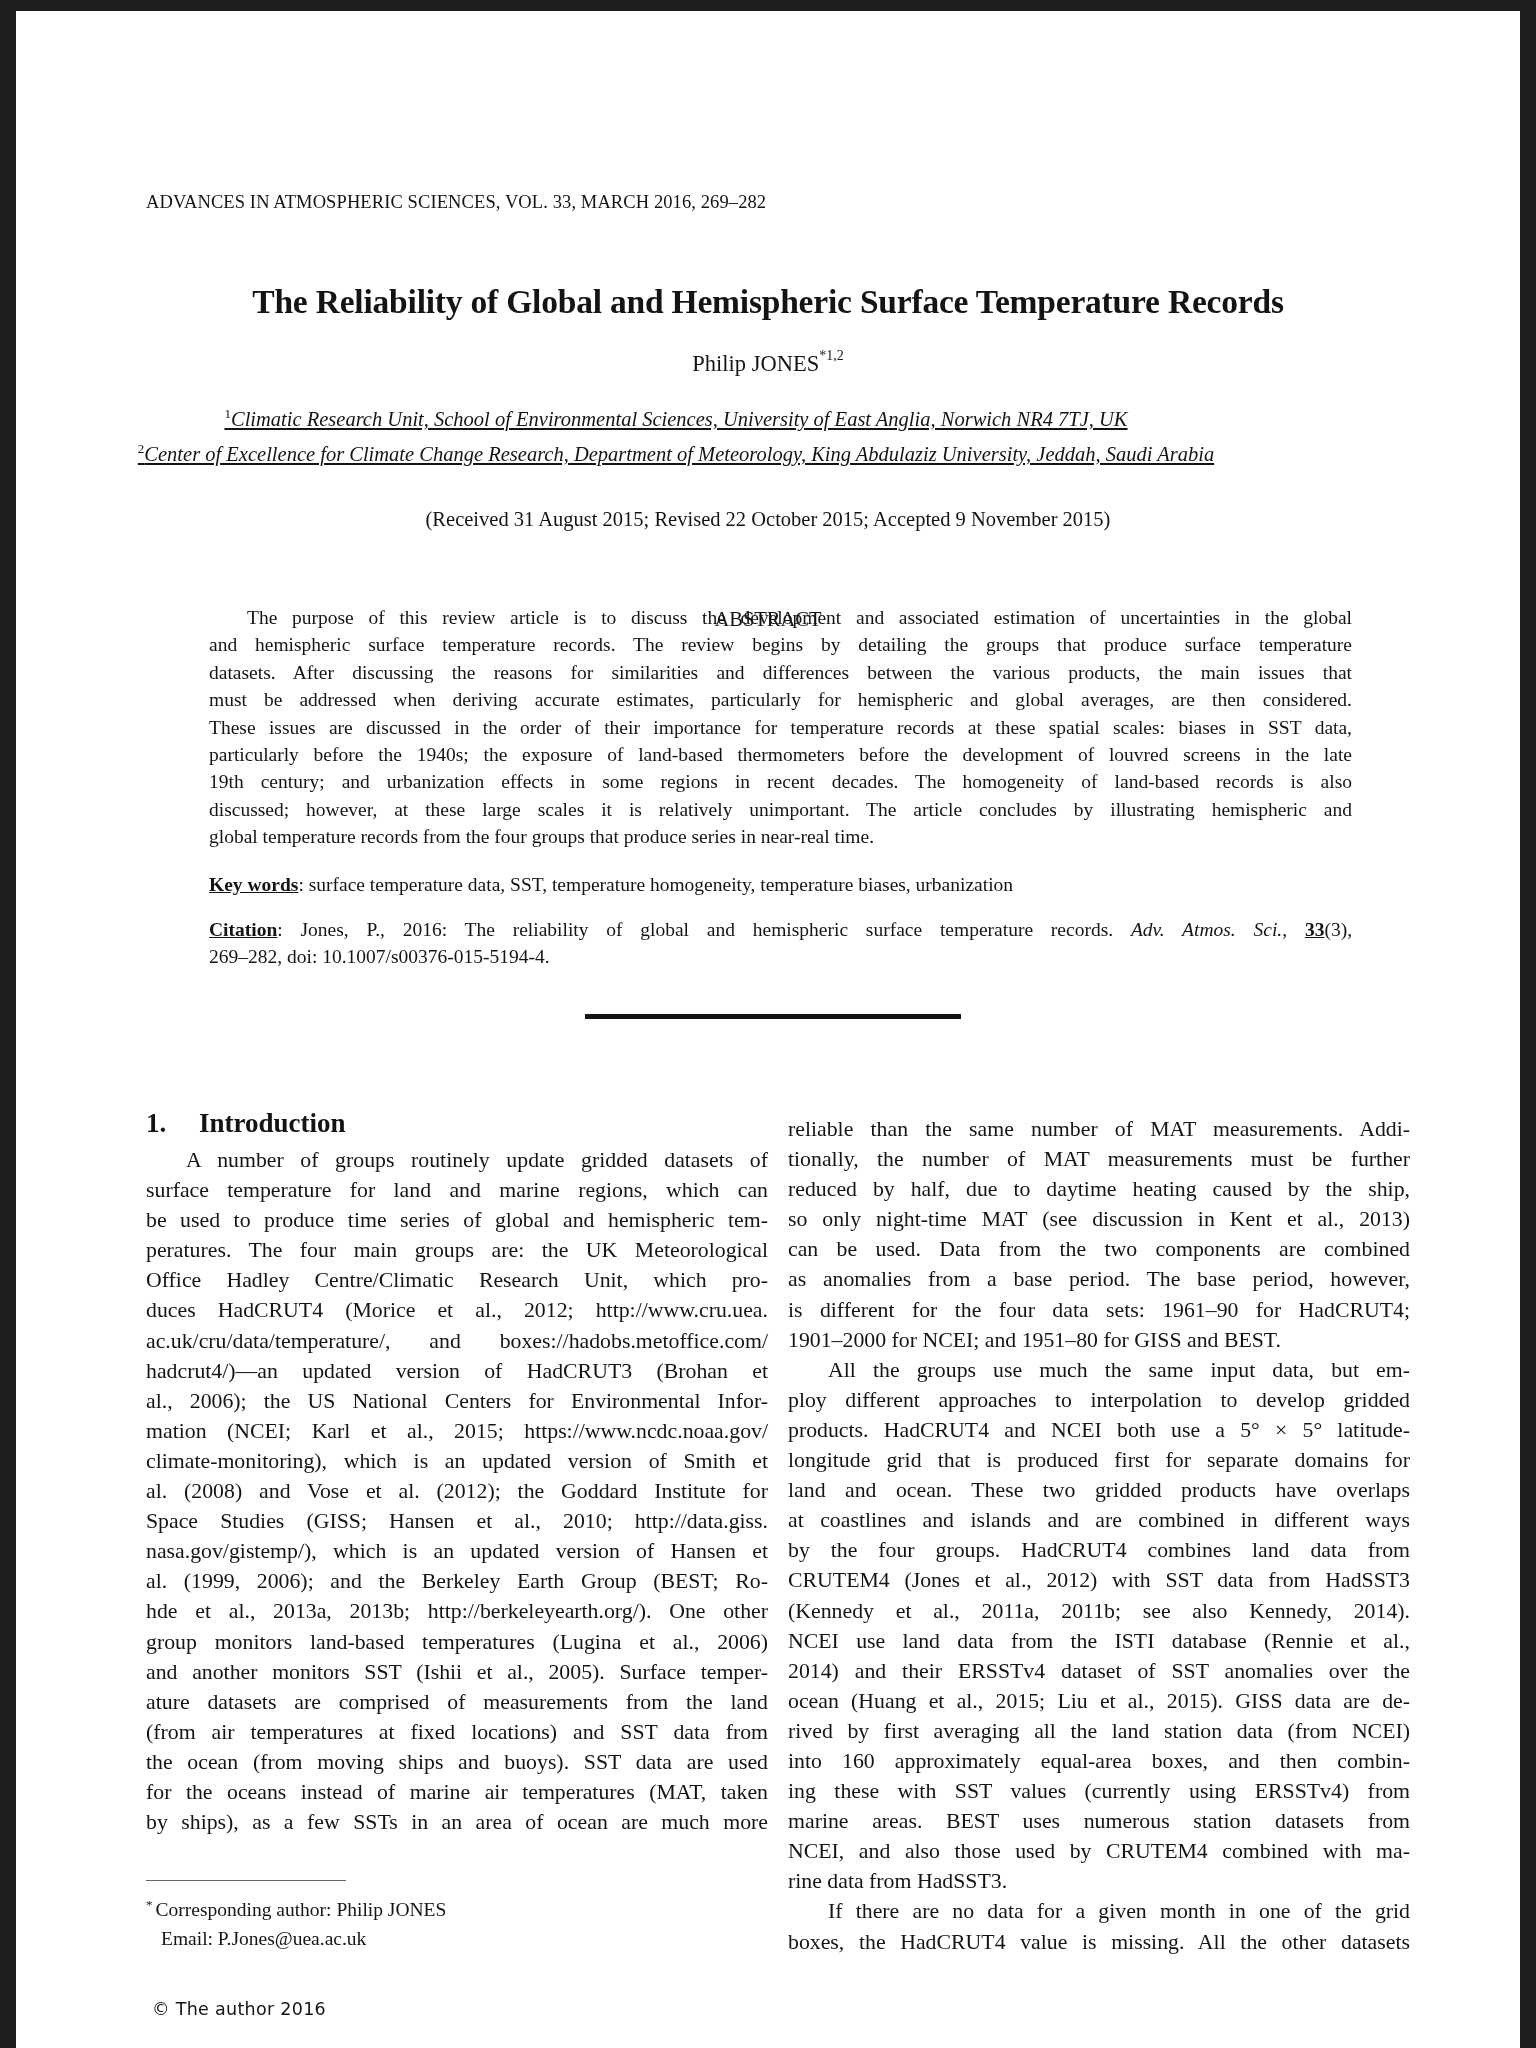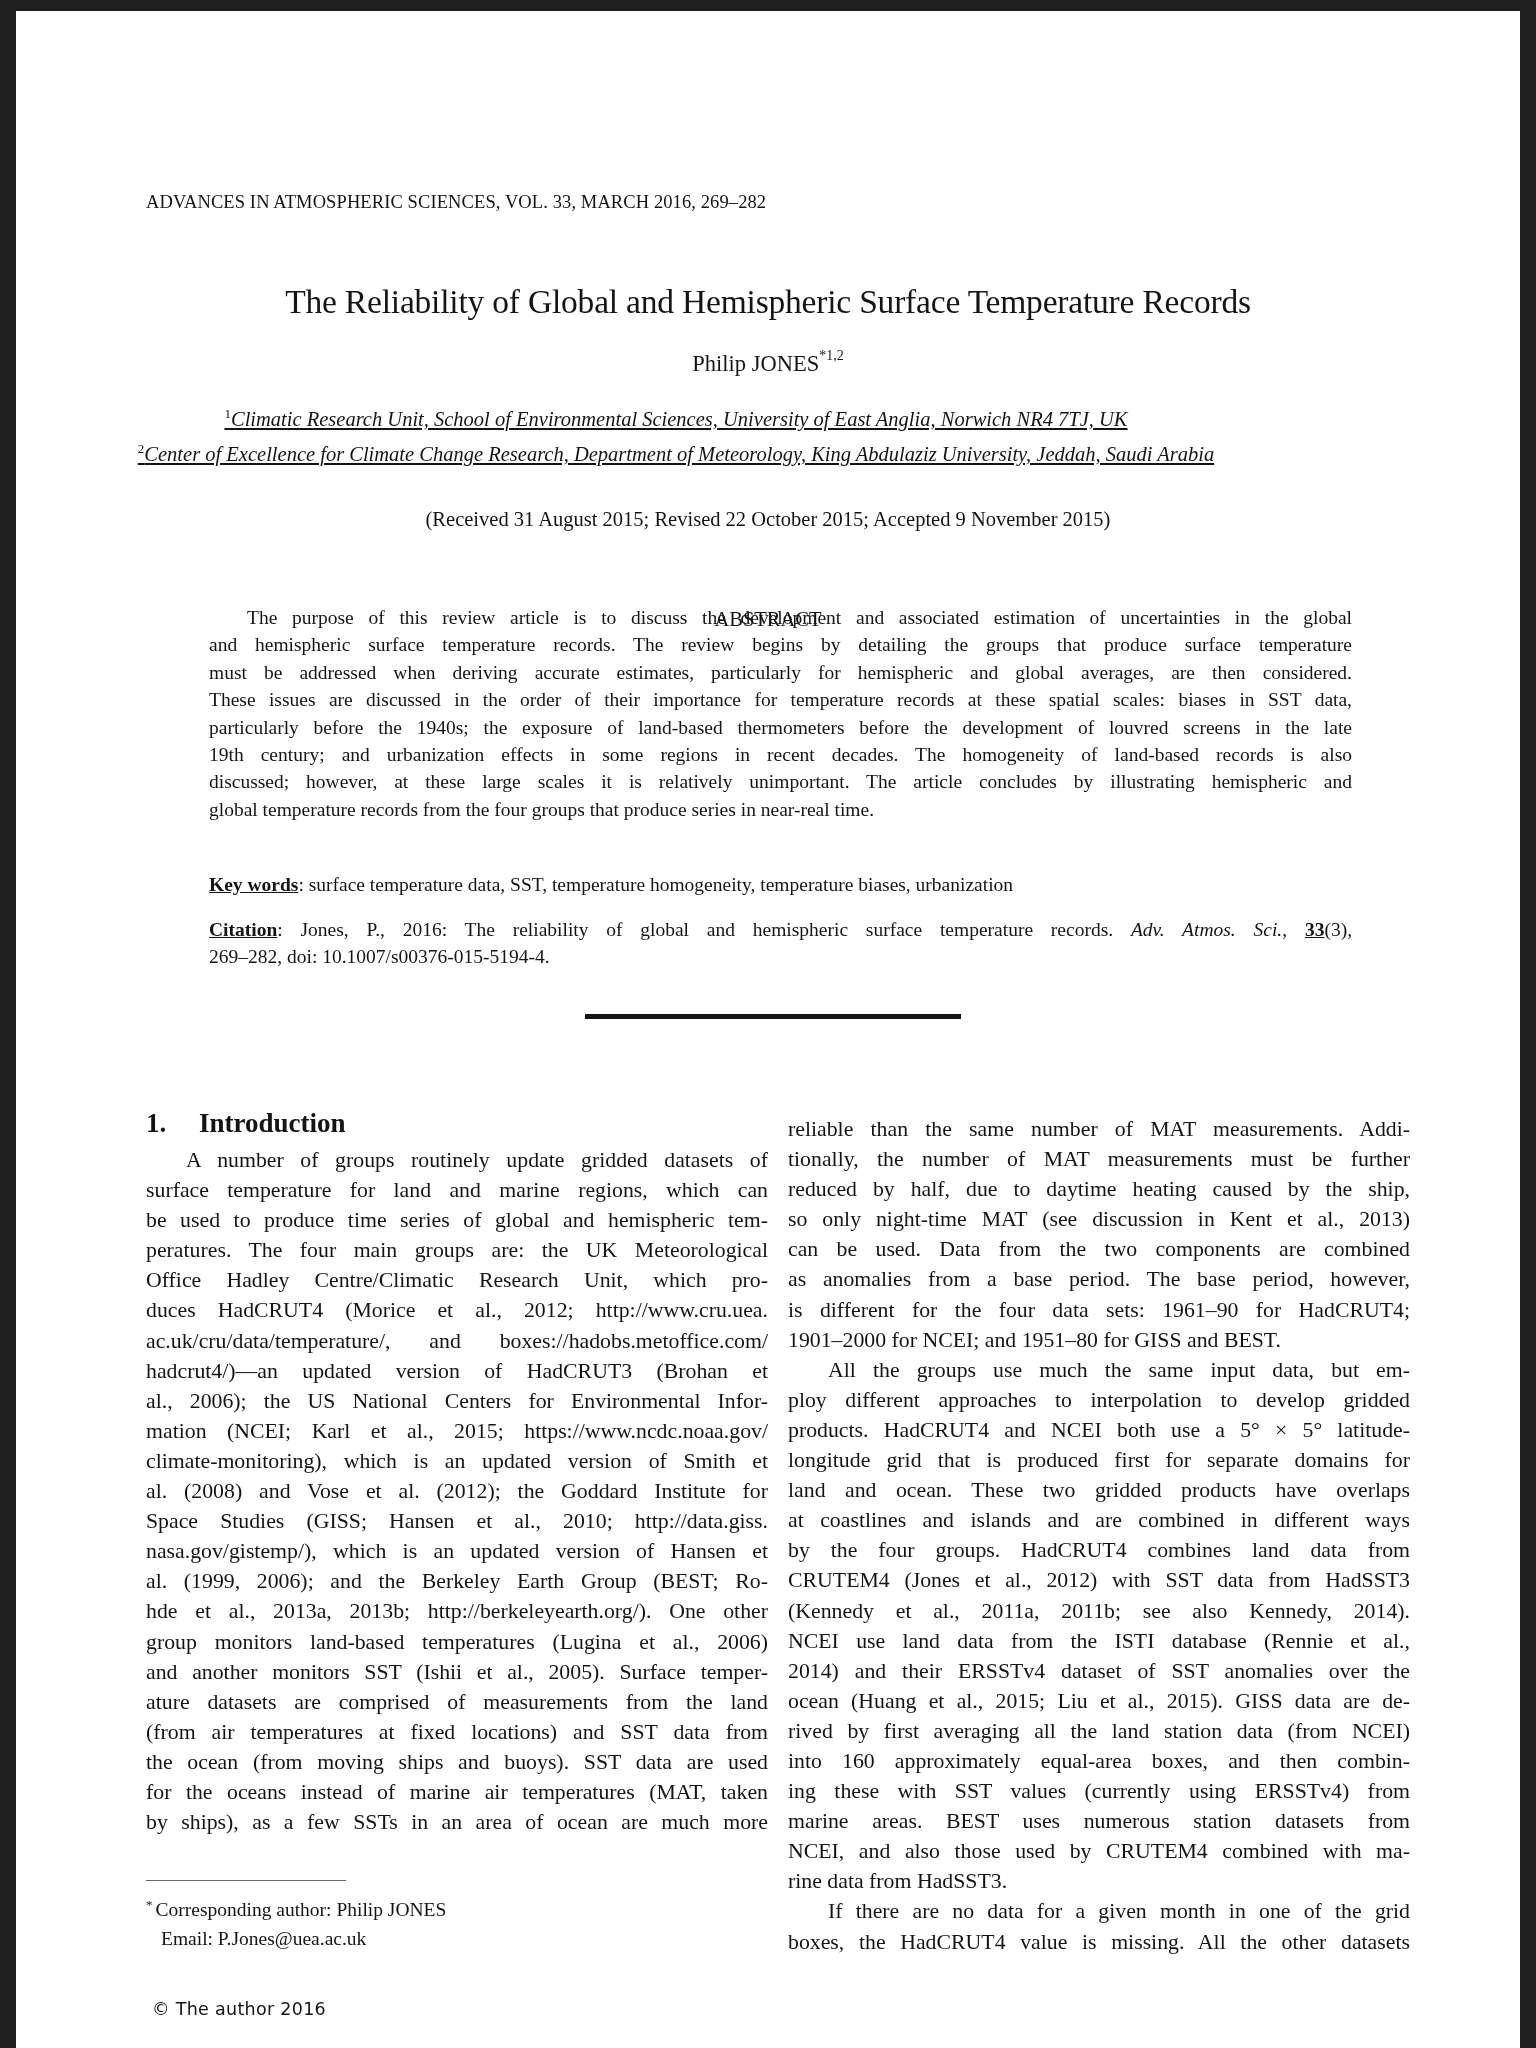--- a/index.html
+++ b/index.html
@@ -13,21 +13,21 @@
     position: absolute; left: 16px; top: 11px;
     width: 1504px; height: 2037px;
     background: #ffffff;
   }
   .abs { position: absolute; }
   .journal-header {
     left: 146px; top: 192px; font-size: 18.5px; letter-spacing: 0.1px; white-space: nowrap;
   }
   .title {
     left: 0; width: 1536px; top: 283px; text-align: center;
-    font-size: 33.5px; font-weight: normal; letter-spacing: -0.2px; white-space: nowrap;
+    font-size: 33.5px; font-weight: bold; letter-spacing: -0.2px; white-space: nowrap;
   }
   .author {
     left: 0; width: 1536px; top: 351px; text-align: center; font-size: 22.5px; white-space: nowrap;
   }
   .author sup { font-size: 14px; position: relative; top: -3px; vertical-align: super; line-height: 0; }
   .affil {
     left: 0; width: 1352px; text-align: center; font-size: 20.5px; font-style: italic; white-space: nowrap; text-decoration: underline;
   }
   .affil sup { font-style: normal; font-size: 13px; vertical-align: super; line-height: 0; }
   .affil-1 { top: 408px; }
@@ -96,20 +96,21 @@
   <sup>2</sup><span>Center of Excellence for Climate Change Research, Department of Meteorology, King Abdulaziz University, Jeddah, Saudi Arabia</span>
 </div>
 
 <div class="abs received">(Received 31 August 2015; Revised 22 October 2015; Accepted 9 November 2015)</div>
 
 <div class="abs abstract-heading">ABSTRACT</div>
 
 <div class="abs abstract">
   <span class="line indent">The purpose of this review article is to discuss the development and associated estimation of uncertainties in the global</span>
   <span class="line">and hemispheric surface temperature records.  The review begins by detailing the groups that produce surface temperature</span>
+  <span class="line">datasets.  After discussing the reasons for similarities and differences between the various products, the main issues that</span>
   <span class="line">must be addressed when deriving accurate estimates, particularly for hemispheric and global averages, are then considered.</span>
   <span class="line">These issues are discussed in the order of their importance for temperature records at these spatial scales: biases in SST data,</span>
   <span class="line">particularly before the 1940s; the exposure of land-based thermometers before the development of louvred screens in the late</span>
   <span class="line">19th century; and urbanization effects in some regions in recent decades.  The homogeneity of land-based records is also</span>
   <span class="line">discussed; however, at these large scales it is relatively unimportant.  The article concludes by illustrating hemispheric and</span>
   <span class="line last">global temperature records from the four groups that produce series in near-real time.</span>
 </div>
 
 <div class="abs keywords">
   <span class="bold">Key words</span><span>:  surface temperature data, SST, temperature homogeneity, temperature biases, urbanization</span>

